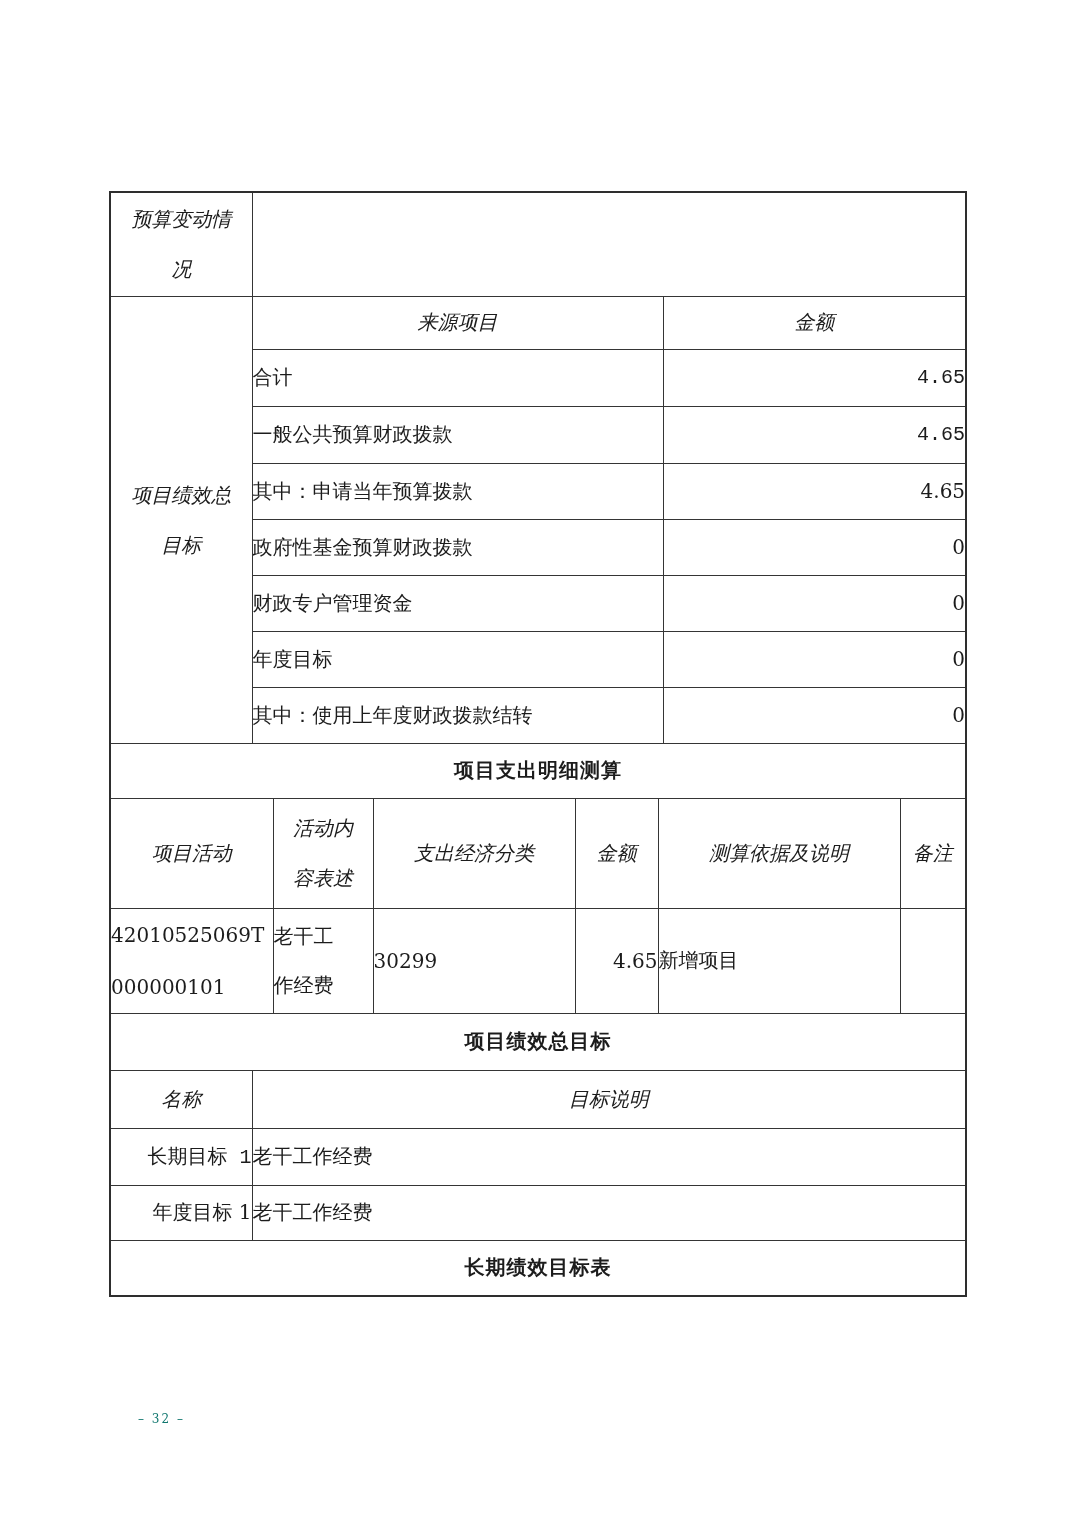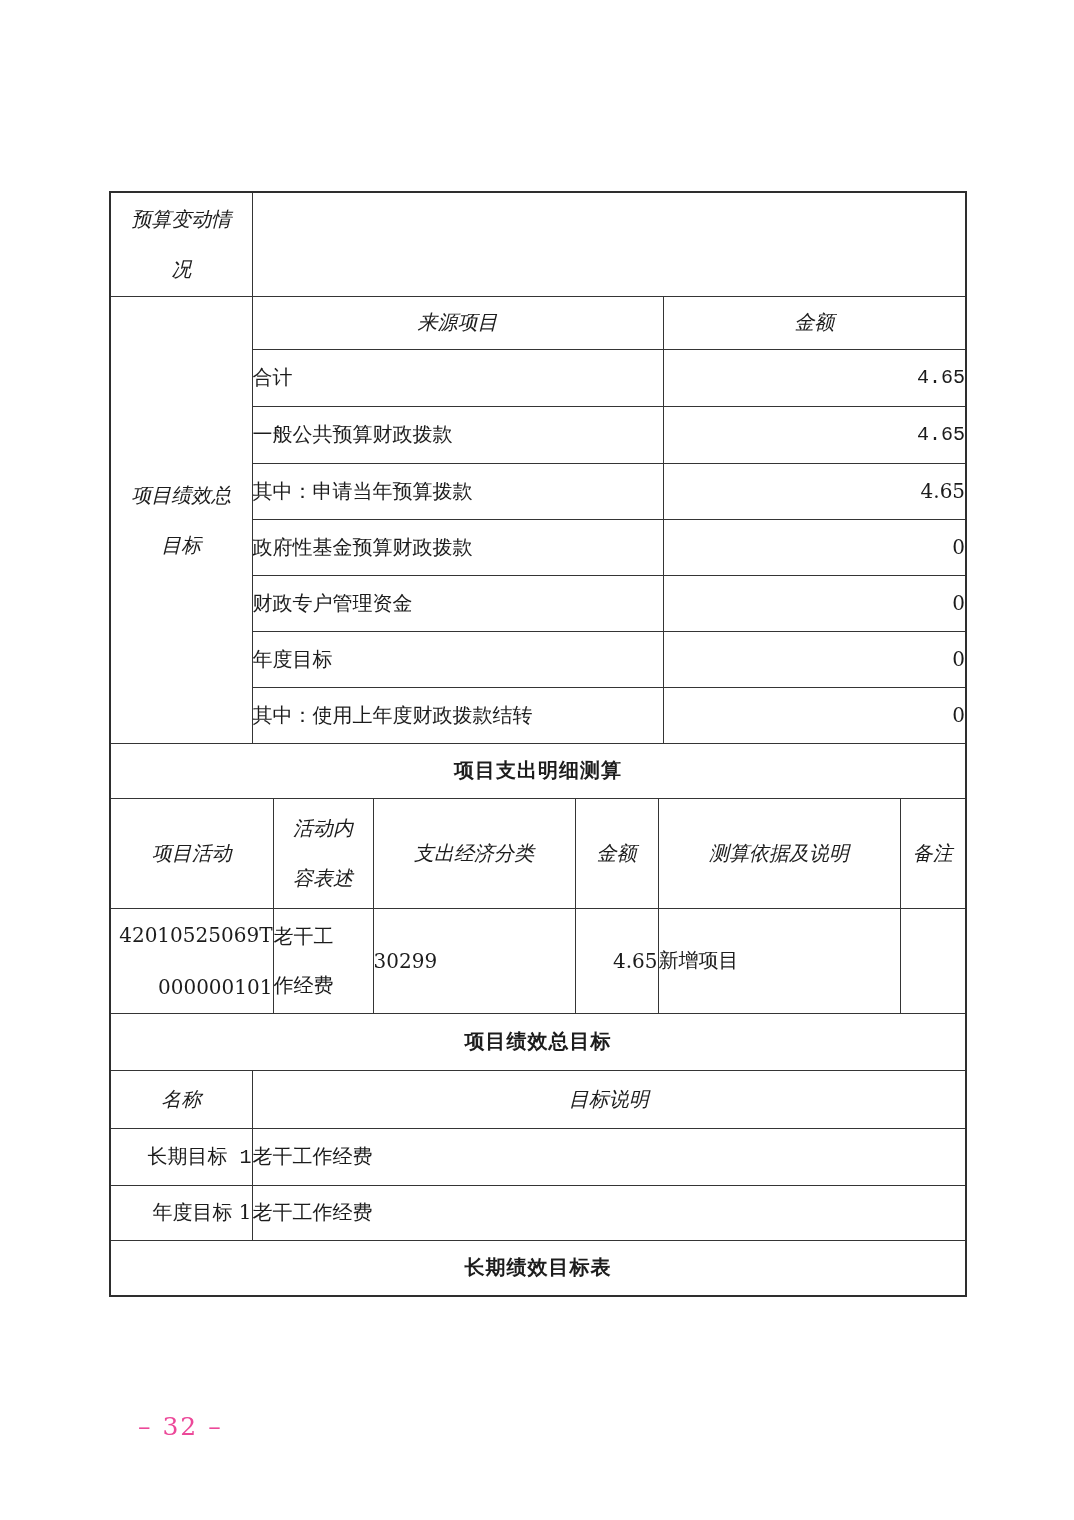--- a/index.html
+++ b/index.html
@@ -22,28 +22,28 @@
   }
   td.c{text-align:center;font-style:italic;}
   td.l{text-align:left;padding-left:12px;}
   td.r{text-align:right;padding-right:12px;}
   td.bold-title{font-weight:700;font-size:21px;text-align:center;letter-spacing:1px;}
   .wrap5{display:inline-block;width:106px;line-height:2.5;text-align:center;word-break:break-all;}
   .wrap3{display:inline-block;width:64px;line-height:2.5;text-align:center;word-break:break-all;}
   .wrap3l{display:inline-block;width:64px;line-height:2.45;text-align:left;word-break:break-all;}
   td.code-cell{
     font-size:18px;line-height:2.6;word-break:break-all;
-    padding:0 0 0 12px;text-align:right;vertical-align:middle;
+    padding:0 0 0 12px;text-align:left;vertical-align:middle;
   }
   td.small-label{font-size:18px;text-align:right;padding-left:26px;}
   .h104{height:104px;} .h53{height:53px;} .h57{height:57px;font-family:Liberation Mono, monospace;} .h56{height:56px;}
   .h55{height:55px;margin-top:33px;} .h110{height:110px;} .h98{height:98px;} .h58{height:58px;margin-top:20px;}
   .page-number{
     position:absolute;left:138px;top:1412px;
-    font-size:25px;letter-spacing:2px;color:#ec4899;
+    font-size:12px;letter-spacing:2px;color:#0f766e;
   }
 </style>
 </head>
 <body>
 
 <div class="doc-table-wrap">
   <table class="doc">
     <colgroup>
       <col style="width:142px">
         <col style="width:21px">

